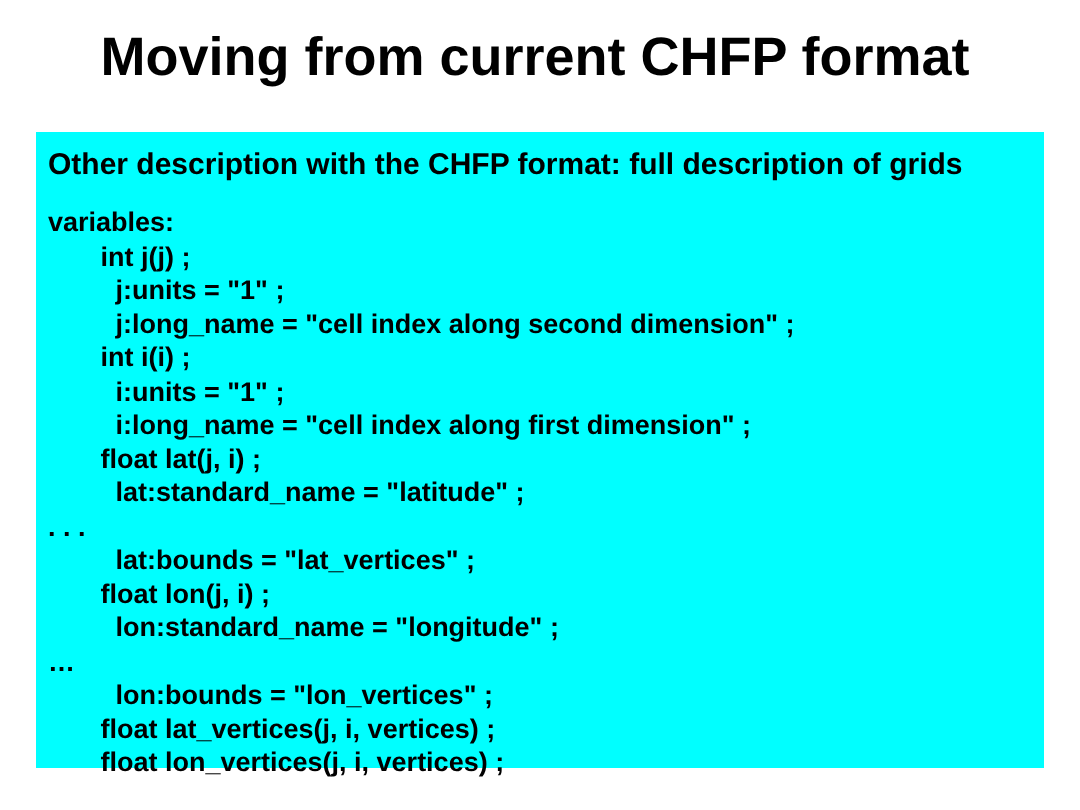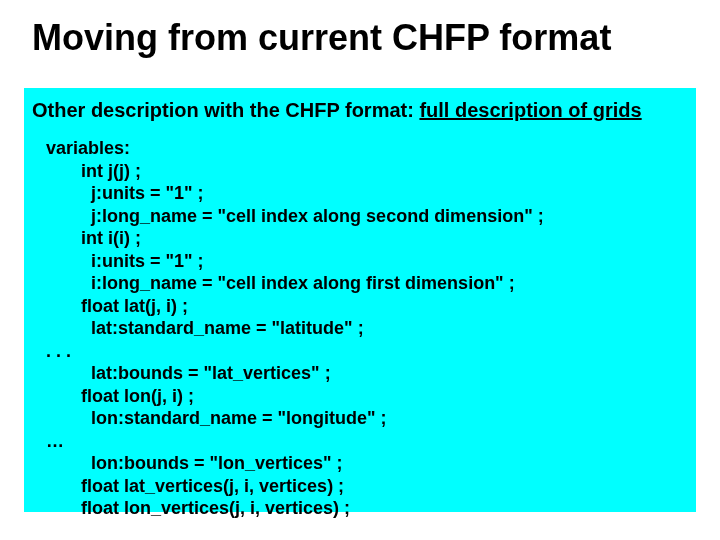--- a/index.html
+++ b/index.html
@@ -9,20 +9,21 @@
     height: 540px;
     background: #ffffff;
     font-family: Arial, Helvetica, sans-serif;
     overflow: hidden;
   }
   .slide {
     width: 720px;
     height: 540px;
     position: relative;
     box-sizing: border-box;
+    padding-left: 35px;
   }
   .title {
     font-size: 36px;
     font-weight: bold;
     color: #000;
     padding: 18px 0 0 32px;
     line-height: 1.1;
   }
   .panel {
     position: absolute;
@@ -34,31 +35,29 @@
     padding: 10px 8px 8px 8px;
     box-sizing: border-box;
   }
   .subhead {
     font-size: 20px;
     font-weight: bold;
     color: #000;
     line-height: 1.25;
   }
   .subhead .u {
-    text-decoration: underline;
   }
   .code {
     font-size: 18px;
     font-weight: bold;
     color: #000;
     line-height: 1.25;
     white-space: pre;
     font-family: Arial, Helvetica, sans-serif;
     margin-top: 14px;
-    margin-left: 14px;
   }
 </style>
 </head>
 <body>
 
 <div class="slide">
   <div class="title">Moving from current CHFP format</div>
 
   <div class="panel">
     <div class="subhead">

